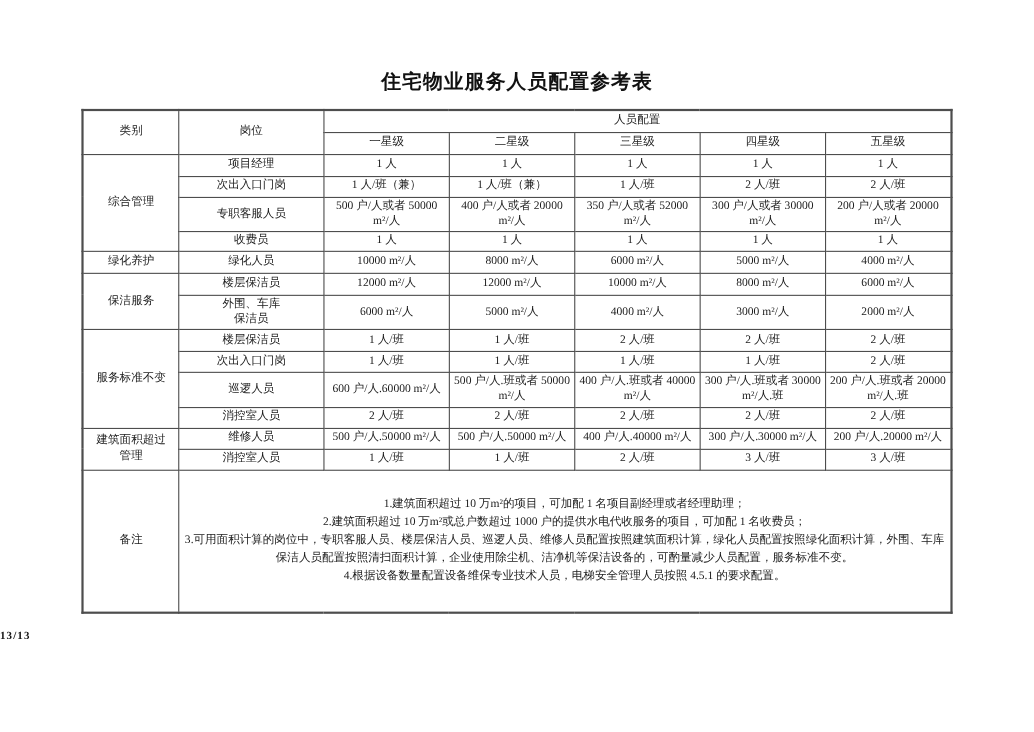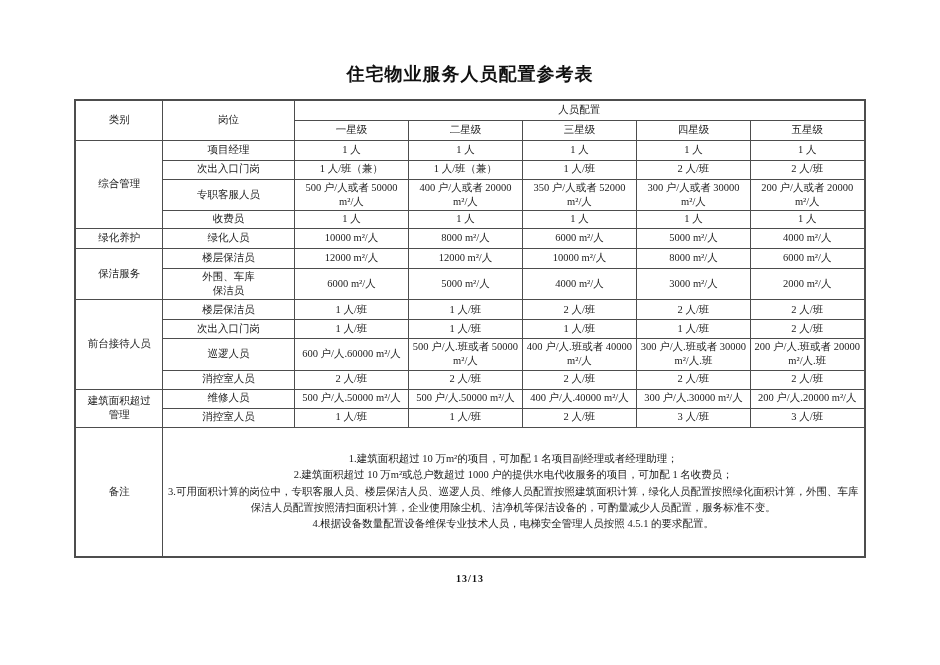--- a/index.html
+++ b/index.html
@@ -39,21 +39,21 @@
   }
   .pos, .cat { white-space: pre-line; }
   tr.h20 { height: 20px; }
   tr.h19 { height: 19px; }
   tr.h18 { height: 18px; }
   tr.h30 { height: 30px; }
   tr.h130 { height: 130px; }
   .remarks-cell { text-align: center; padding: 4px 10px; border-radius: 10px; }
   .remarks-line { line-height: 1.55; }
   .page-number {
-    text-align: center;
+    text-align: left;
     margin-top: 15px;
     font-size: 10px;
     font-weight: bold;
     letter-spacing: 1px;
     color: #111;
   }
 </style>
 </head>
 <body>
 
@@ -144,21 +144,21 @@
         <td class="pos">外围、车库
 保洁员</td>
         <td>6000 m²/人</td>
         <td>5000 m²/人</td>
         <td>4000 m²/人</td>
         <td>3000 m²/人</td>
         <td>2000 m²/人</td>
       </tr>
 
       <tr class="h20">
-        <td rowspan="4" class="cat">前台接待人员</td>
+        <td rowspan="4" class="cat">服务标准不变</td>
         <td class="pos">楼层保洁员</td>
         <td>1 人/班</td>
         <td>1 人/班</td>
         <td>2 人/班</td>
         <td>2 人/班</td>
         <td>2 人/班</td>
       </tr>
       <tr class="h19">
         <td class="pos">次出入口门岗</td>
         <td>1 人/班</td>

